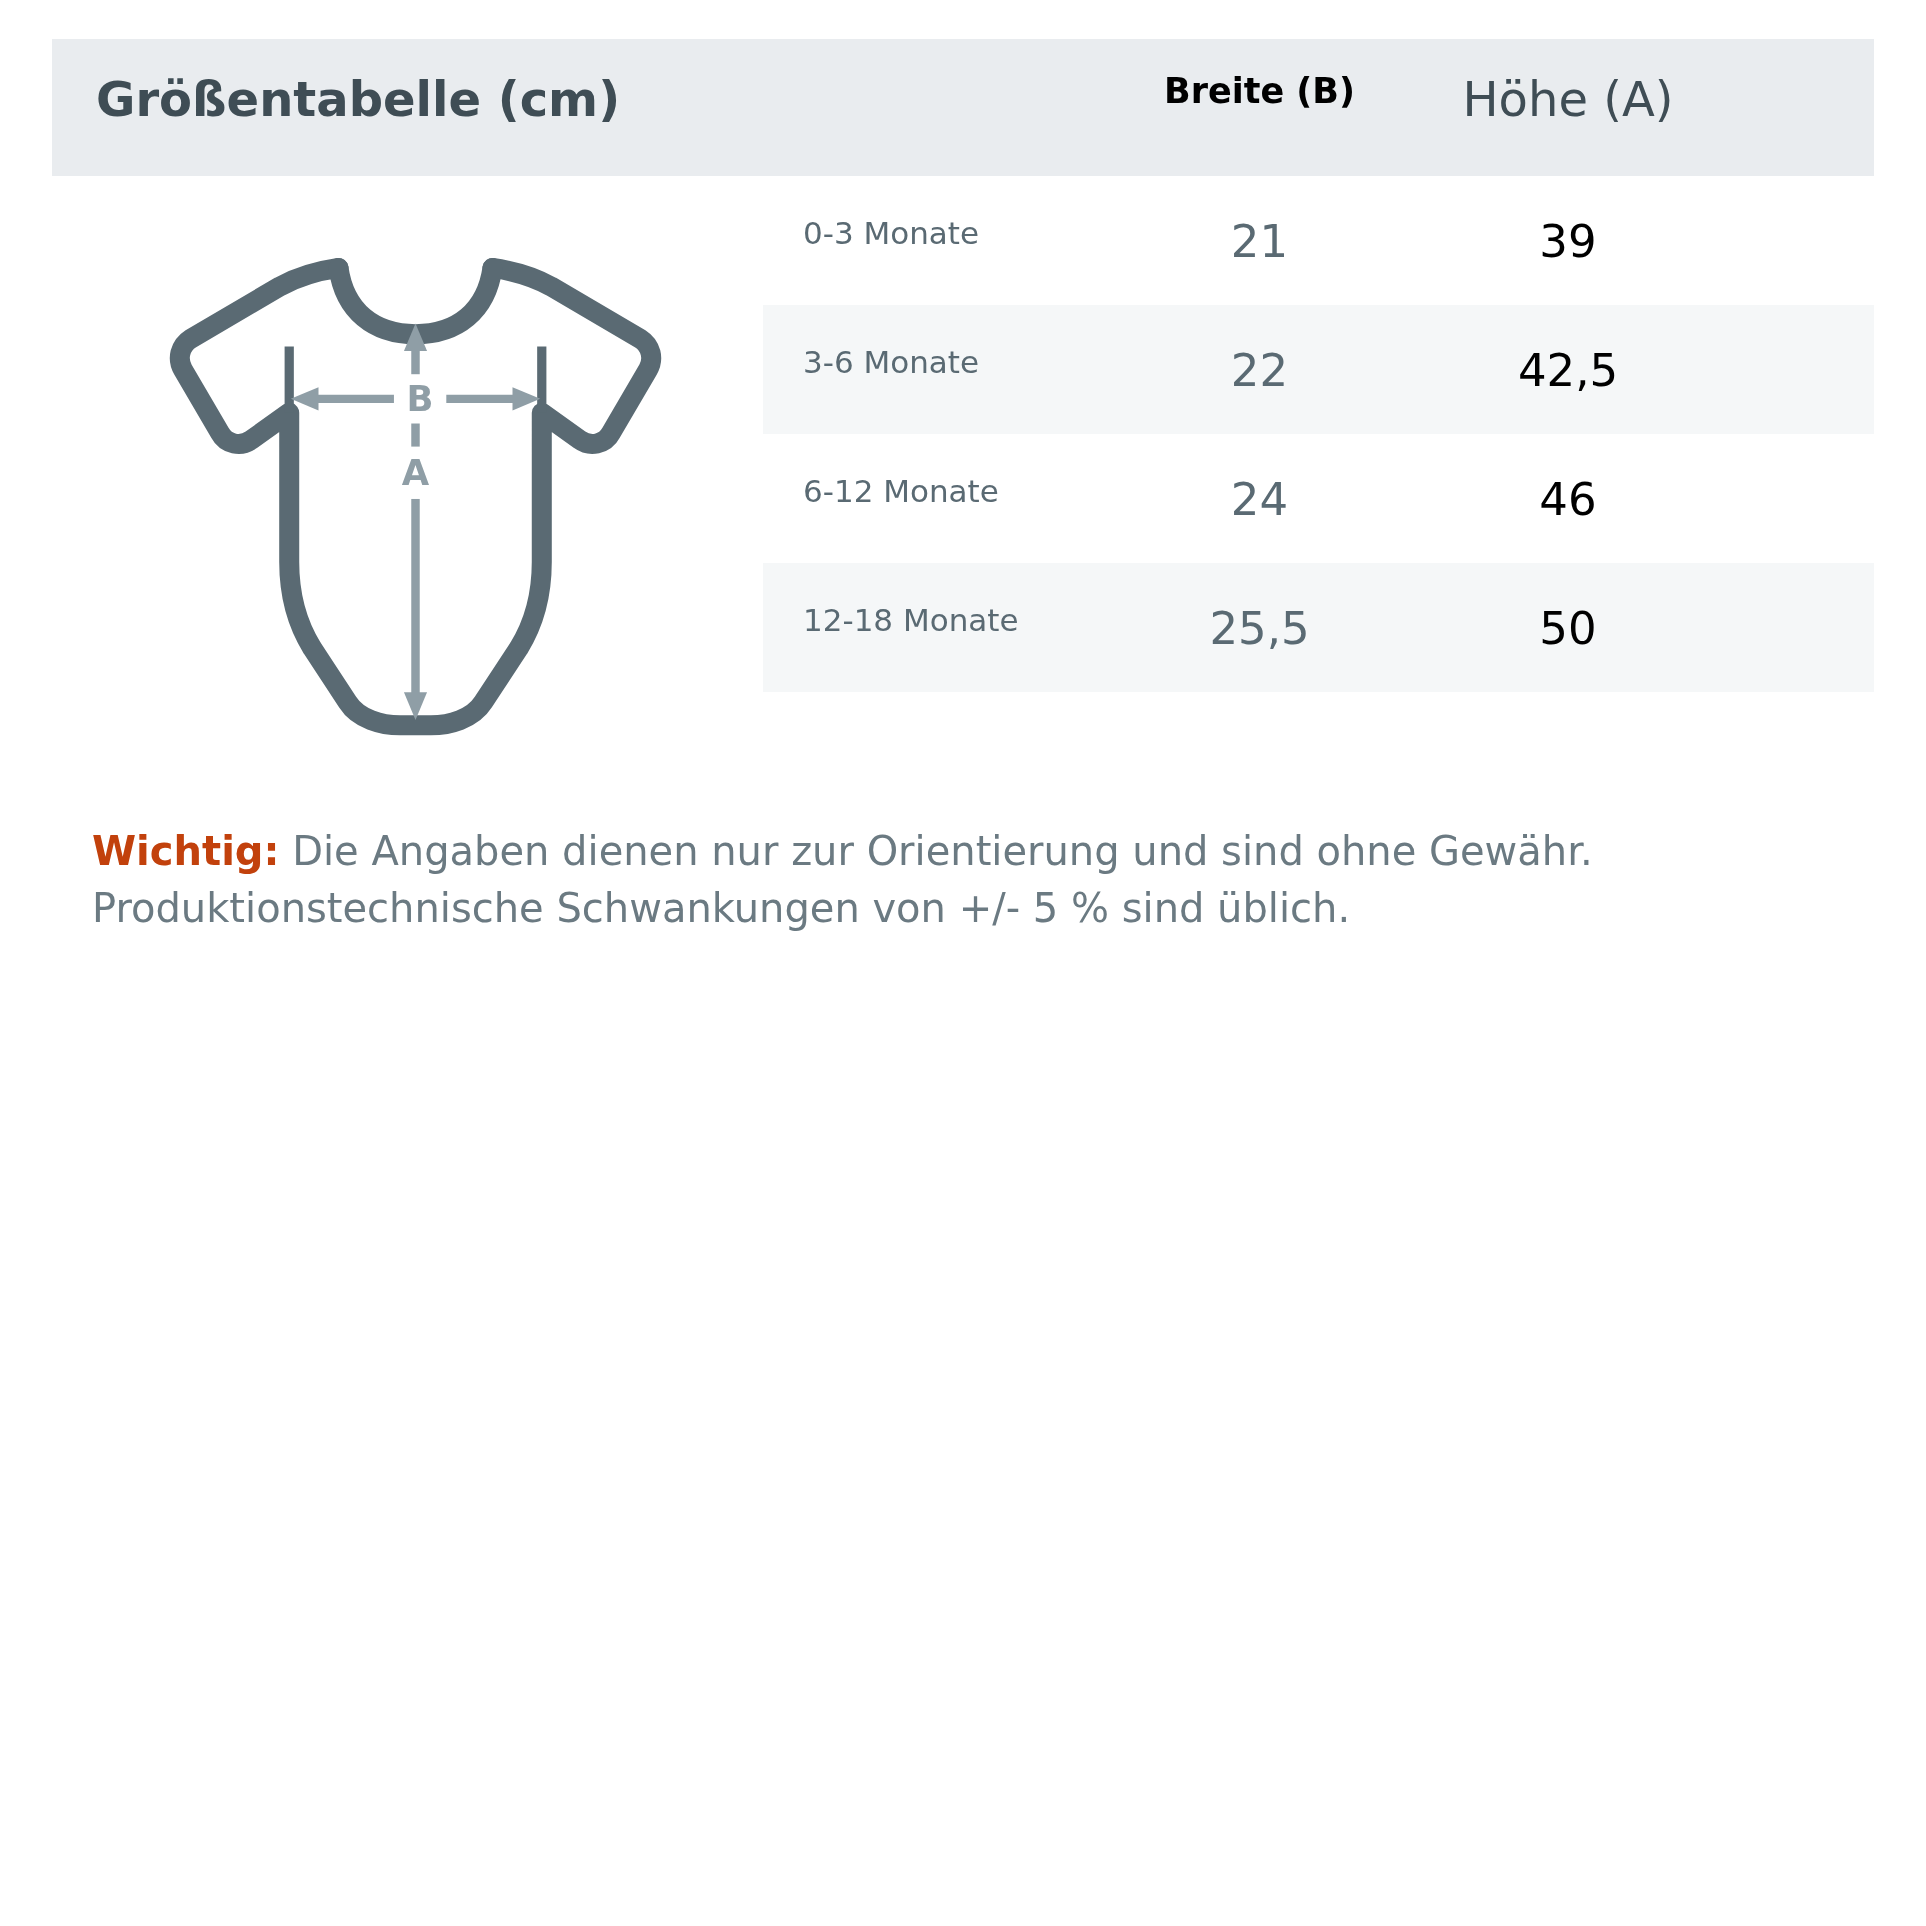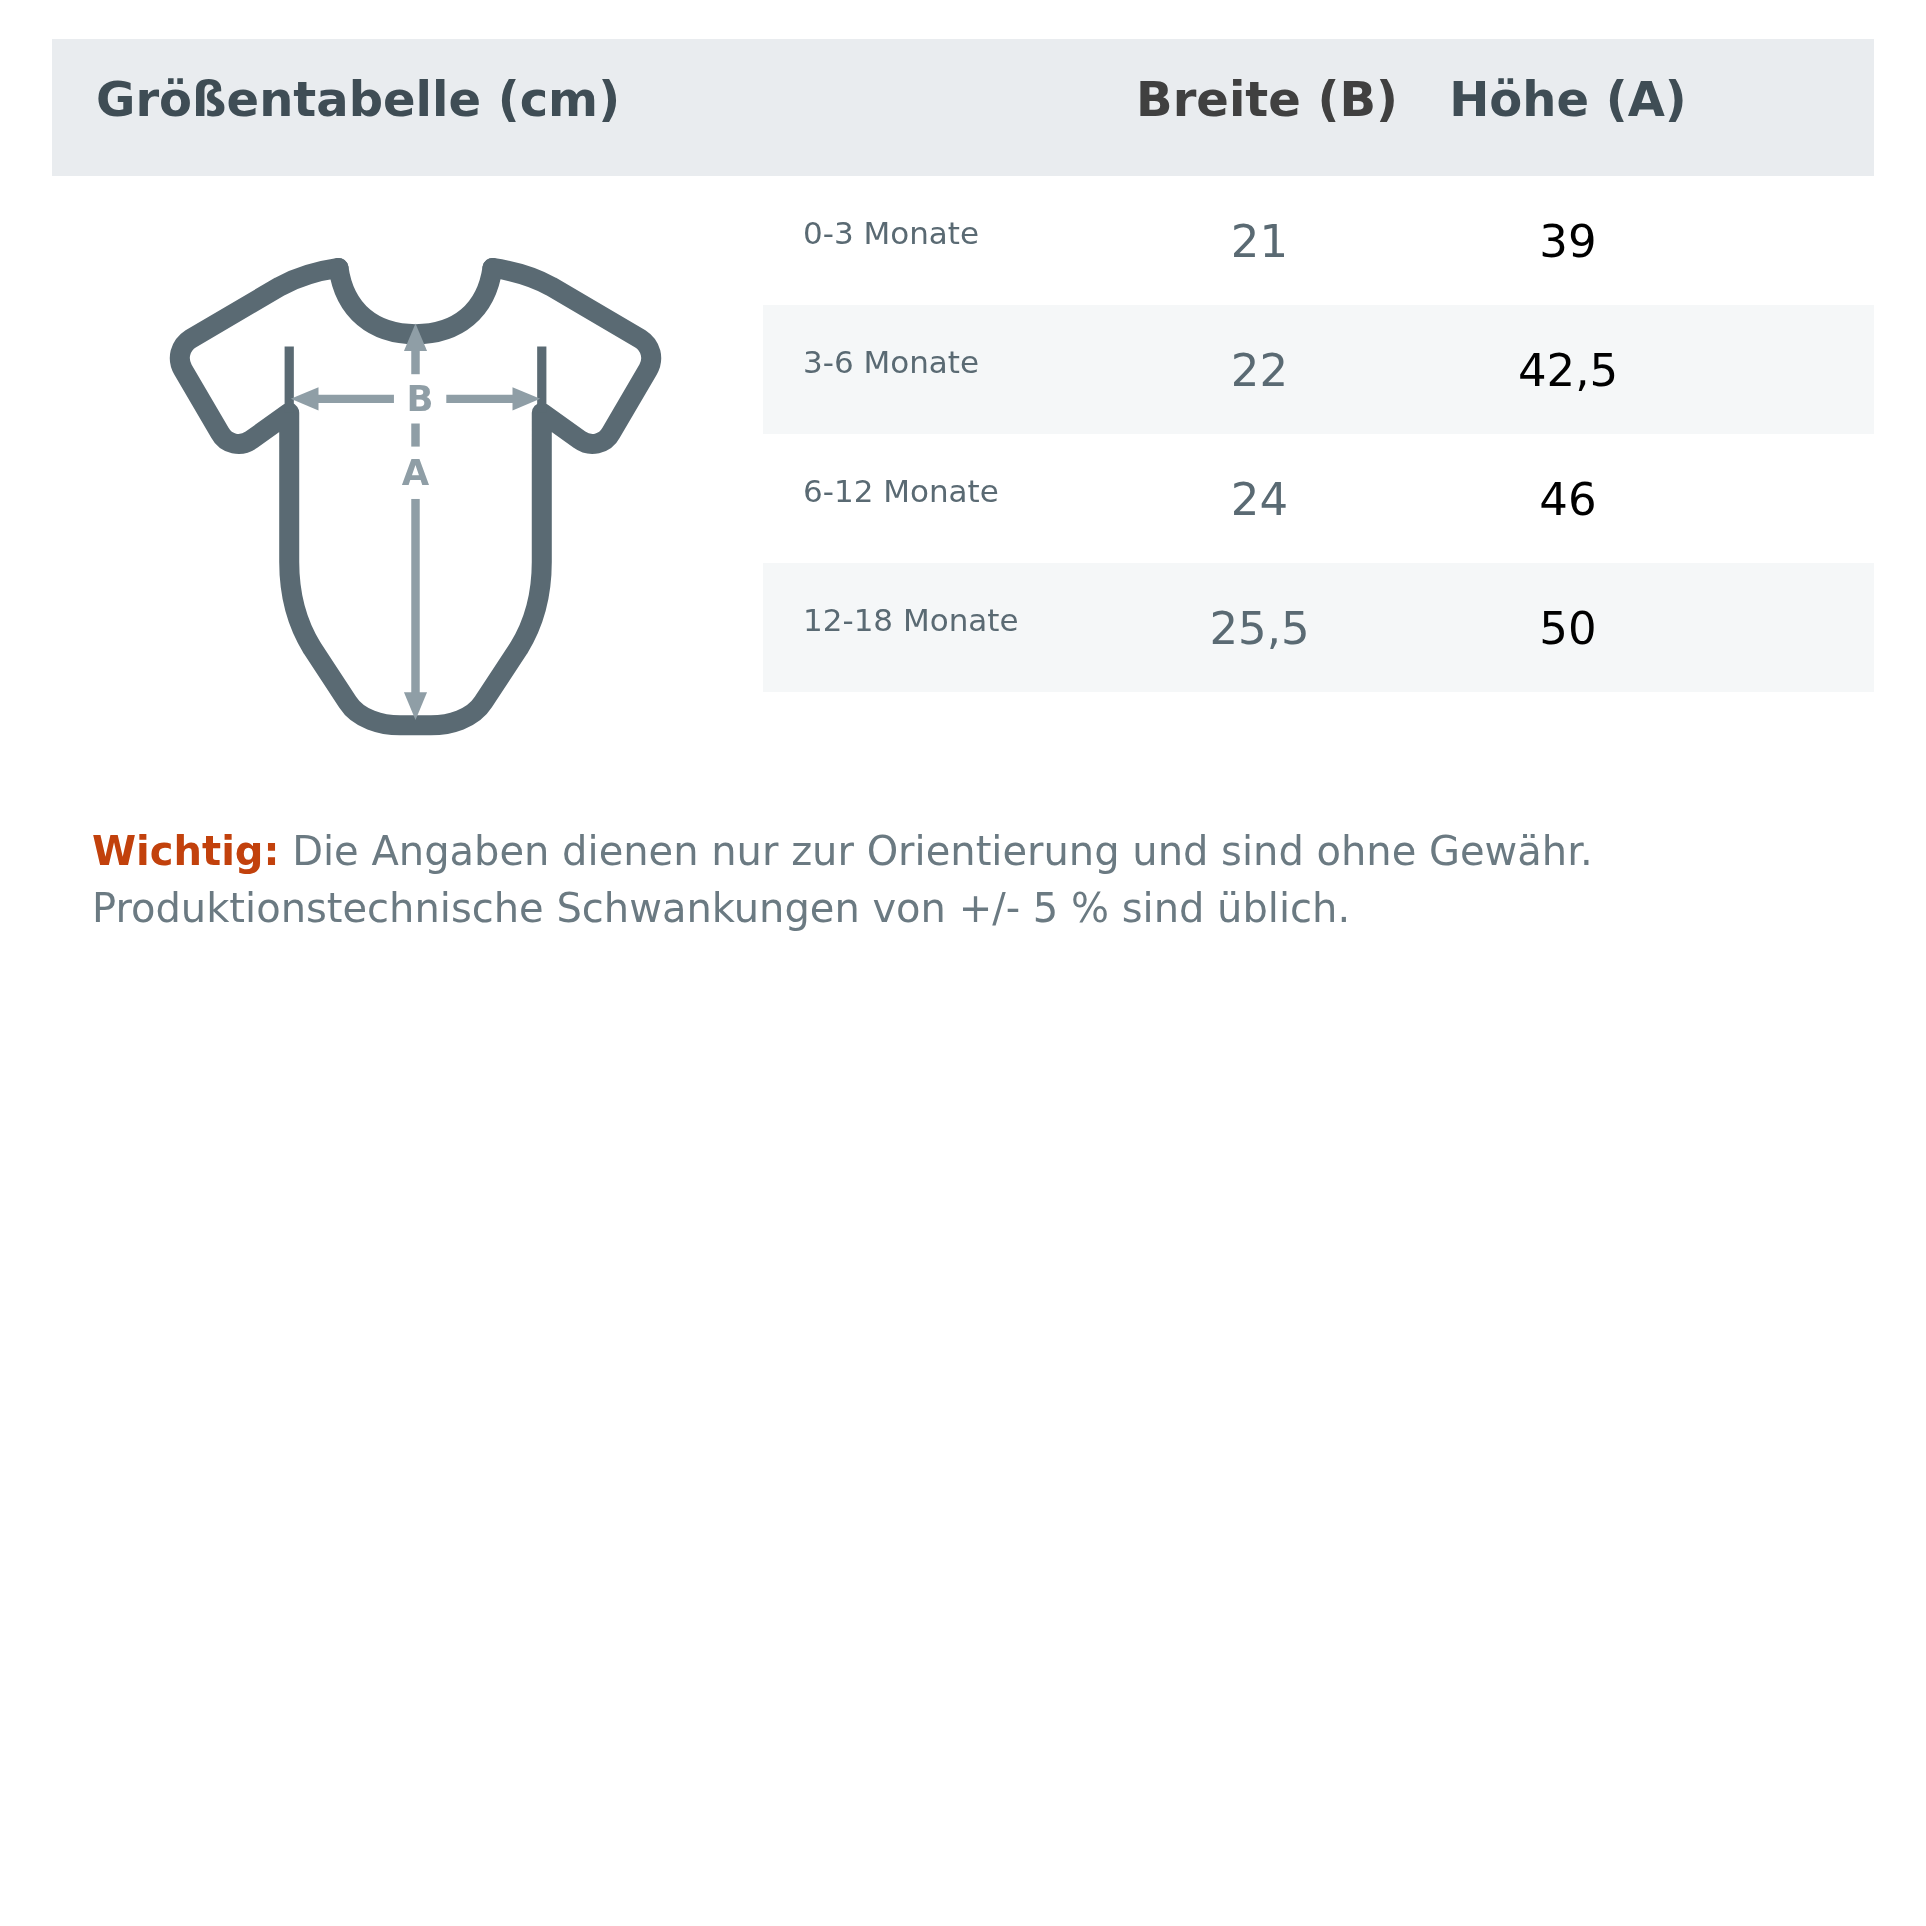--- a/index.html
+++ b/index.html
@@ -40,34 +40,34 @@
     font-weight: bold;
     color: #3f4d55;
     letter-spacing: 0px;
     white-space: nowrap;
   }
   .header-col-b {
     position: absolute;
     left: 1121px;
     top: 71px;
     width: 277px;
-    text-align: right;
-    font-size: 48px;
+    text-align: center;
+    font-size: 35px;
     font-weight: bold;
-    color: #404040;
+    color: #000000;
     white-space: nowrap;
   }
   .header-col-a {
     position: absolute;
     left: 1441px;
     top: 71px;
     width: 254px;
     text-align: center;
     font-size: 48px;
-    font-weight: bold;
+    font-weight: normal;
     color: #3f4d55;
     white-space: nowrap;
   }
 
   
   .table {
     position: absolute;
     left: 763px;
     top: 176px;
     width: 1111px;

